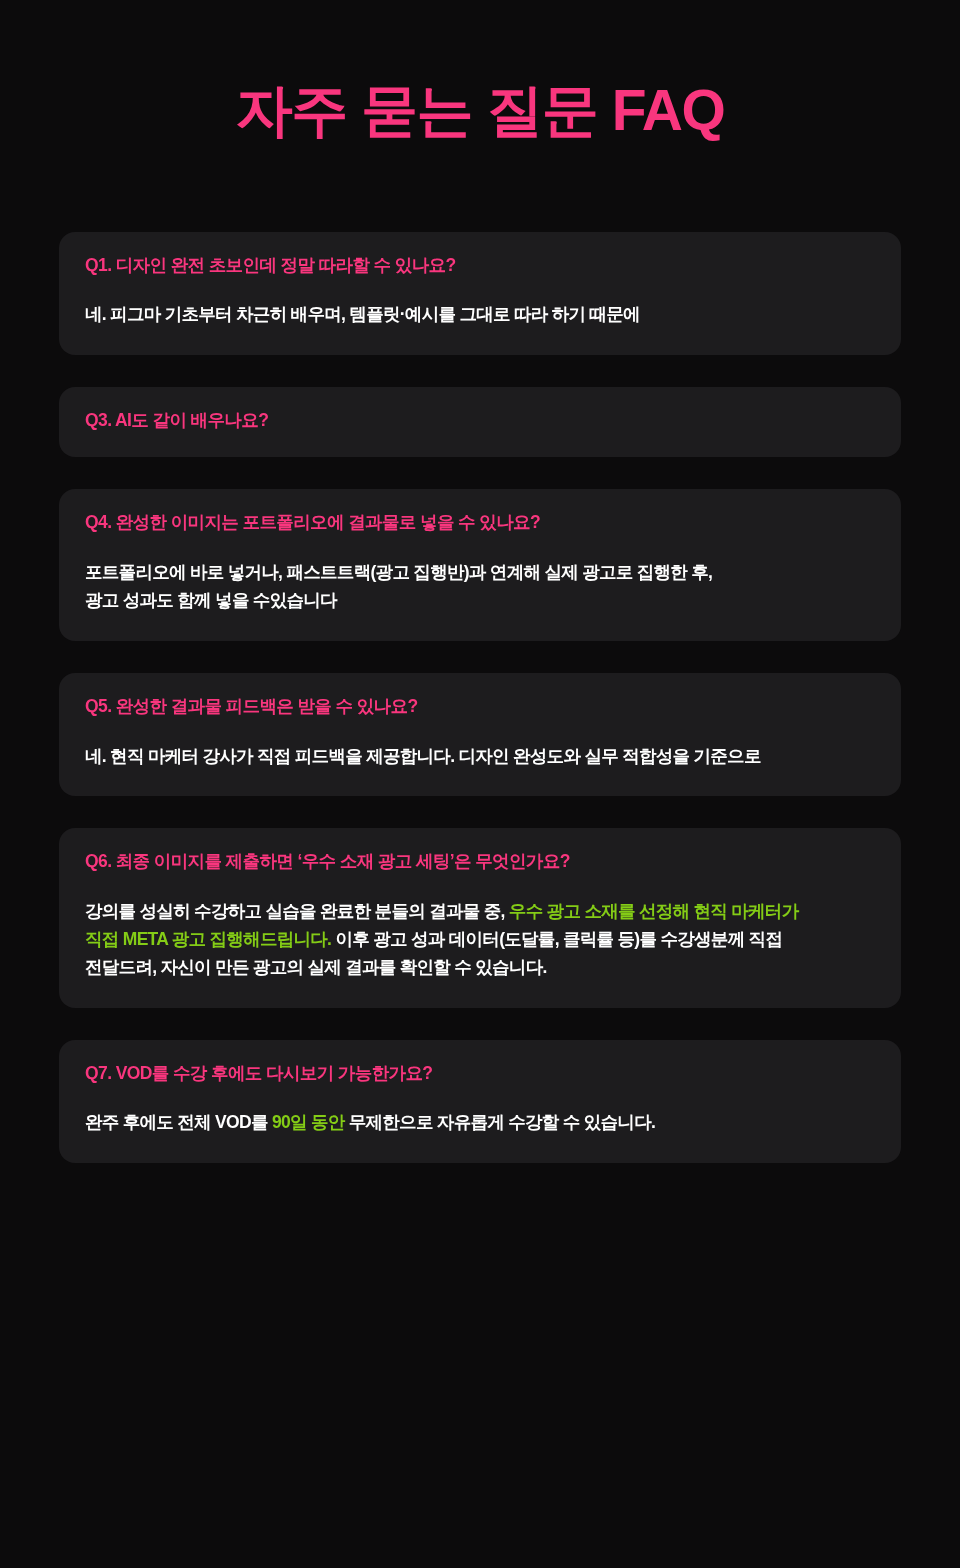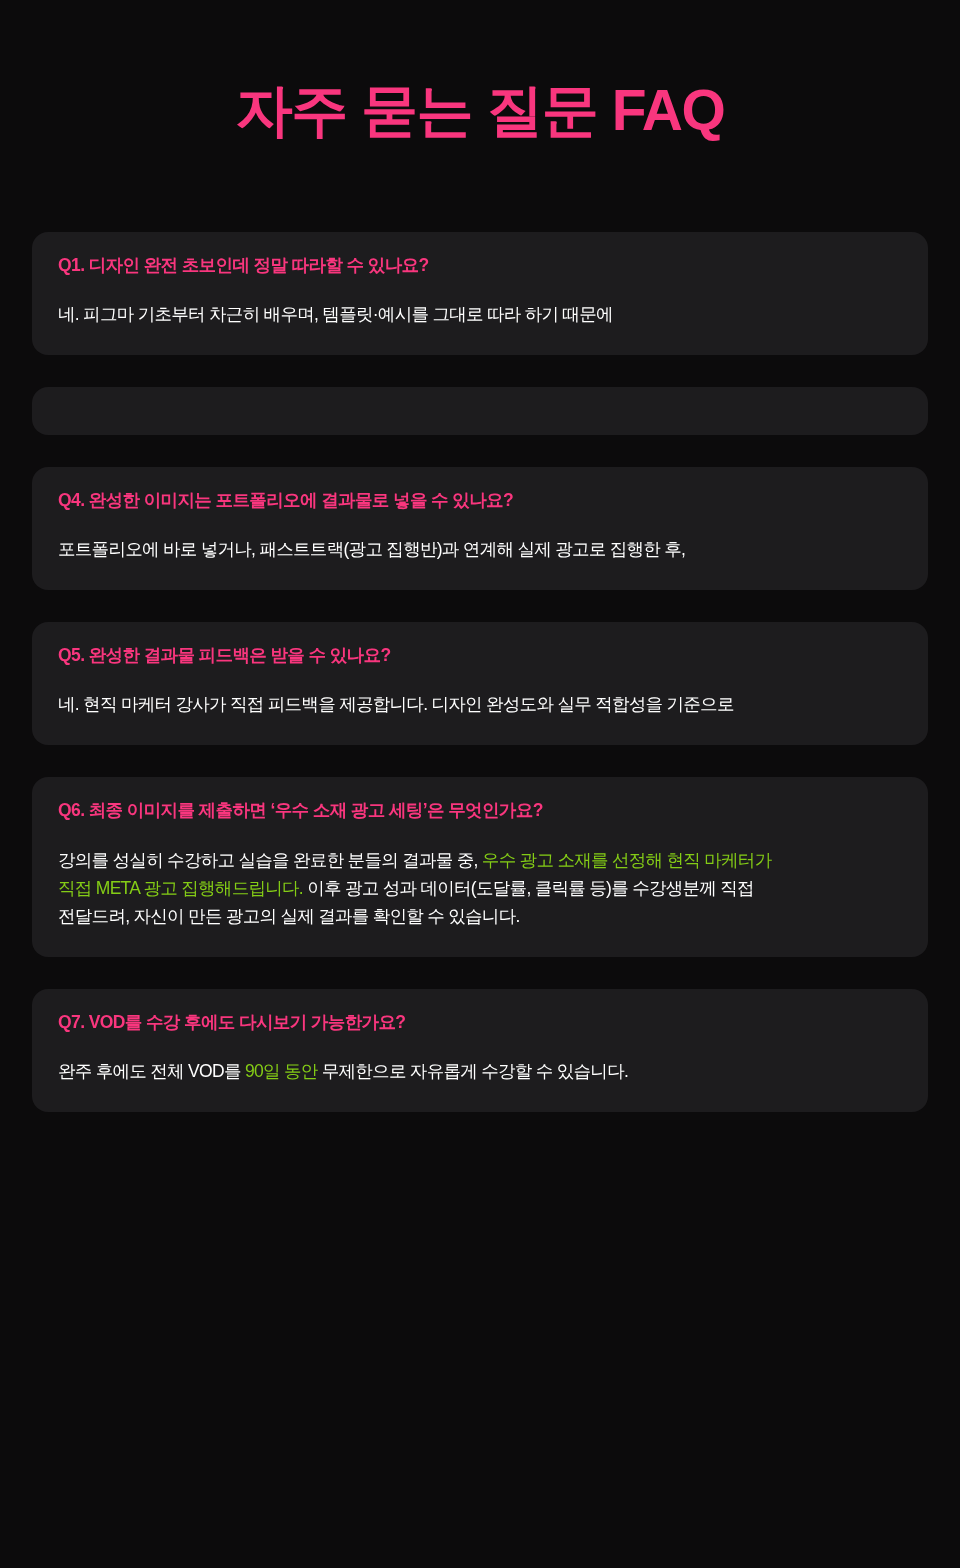--- a/index.html
+++ b/index.html
@@ -5,21 +5,21 @@
   * { margin:0; padding:0; box-sizing:border-box; }
   html, body {
     width:960px; height:1568px;
     background:#0c0b0c;
     font-family:"Liberation Sans", sans-serif;
     overflow:hidden;
   }
   .page {
     width:960px; height:1568px;
     background:#0c0b0c;
-    padding:0 32px;
+    padding:0 59px;
     position:relative;
   }
   .page-title {
     text-align:center;
     color:#f9367e;
     font-size:57px;
     font-weight:bold;
     letter-spacing:-1.5px;
     padding-top:78px;
     padding-bottom:10px;
@@ -40,21 +40,21 @@
     color:#f9367e;
     font-size:17.5px;
     font-weight:bold;
     letter-spacing:-0.6px;
     line-height:1.3;
   }
   .faq-a {
     margin-top:24px;
     color:#ffffff;
     font-size:17.5px;
-    font-weight:normal;
+    font-weight:bold;
     letter-spacing:-0.7px;
     line-height:1.62;
   }
   .hl { color:#84cc16; }
 </style>
 </head>
 <body>
 
 <div class="page">
 
@@ -64,26 +64,28 @@
 
     <div class="faq-card">
       <div class="faq-q">Q1. 디자인 완전 초보인데 정말 따라할 수 있나요?</div>
       <div class="faq-a">
         <div>네. 피그마 기초부터 차근히 배우며, 템플릿·예시를 그대로 따라 하기 때문에</div>
       </div>
     </div>
 
 
     <div class="faq-card">
+      <div class="faq-q">Q3. AI도 같이 배우나요?</div>
     </div>
 
     <div class="faq-card">
       <div class="faq-q">Q4. 완성한 이미지는 포트폴리오에 결과물로 넣을 수 있나요?</div>
       <div class="faq-a">
         <div>포트폴리오에 바로 넣거나, 패스트트랙(광고 집행반)과 연계해 실제 광고로 집행한 후,</div>
+        <div>광고 성과도 함께 넣을 수있습니다</div>
       </div>
     </div>
 
     <div class="faq-card">
       <div class="faq-q">Q5. 완성한 결과물 피드백은 받을 수 있나요?</div>
       <div class="faq-a">
         <div>네. 현직 마케터 강사가 직접 피드백을 제공합니다. 디자인 완성도와 실무 적합성을 기준으로</div>
       </div>
     </div>
 

